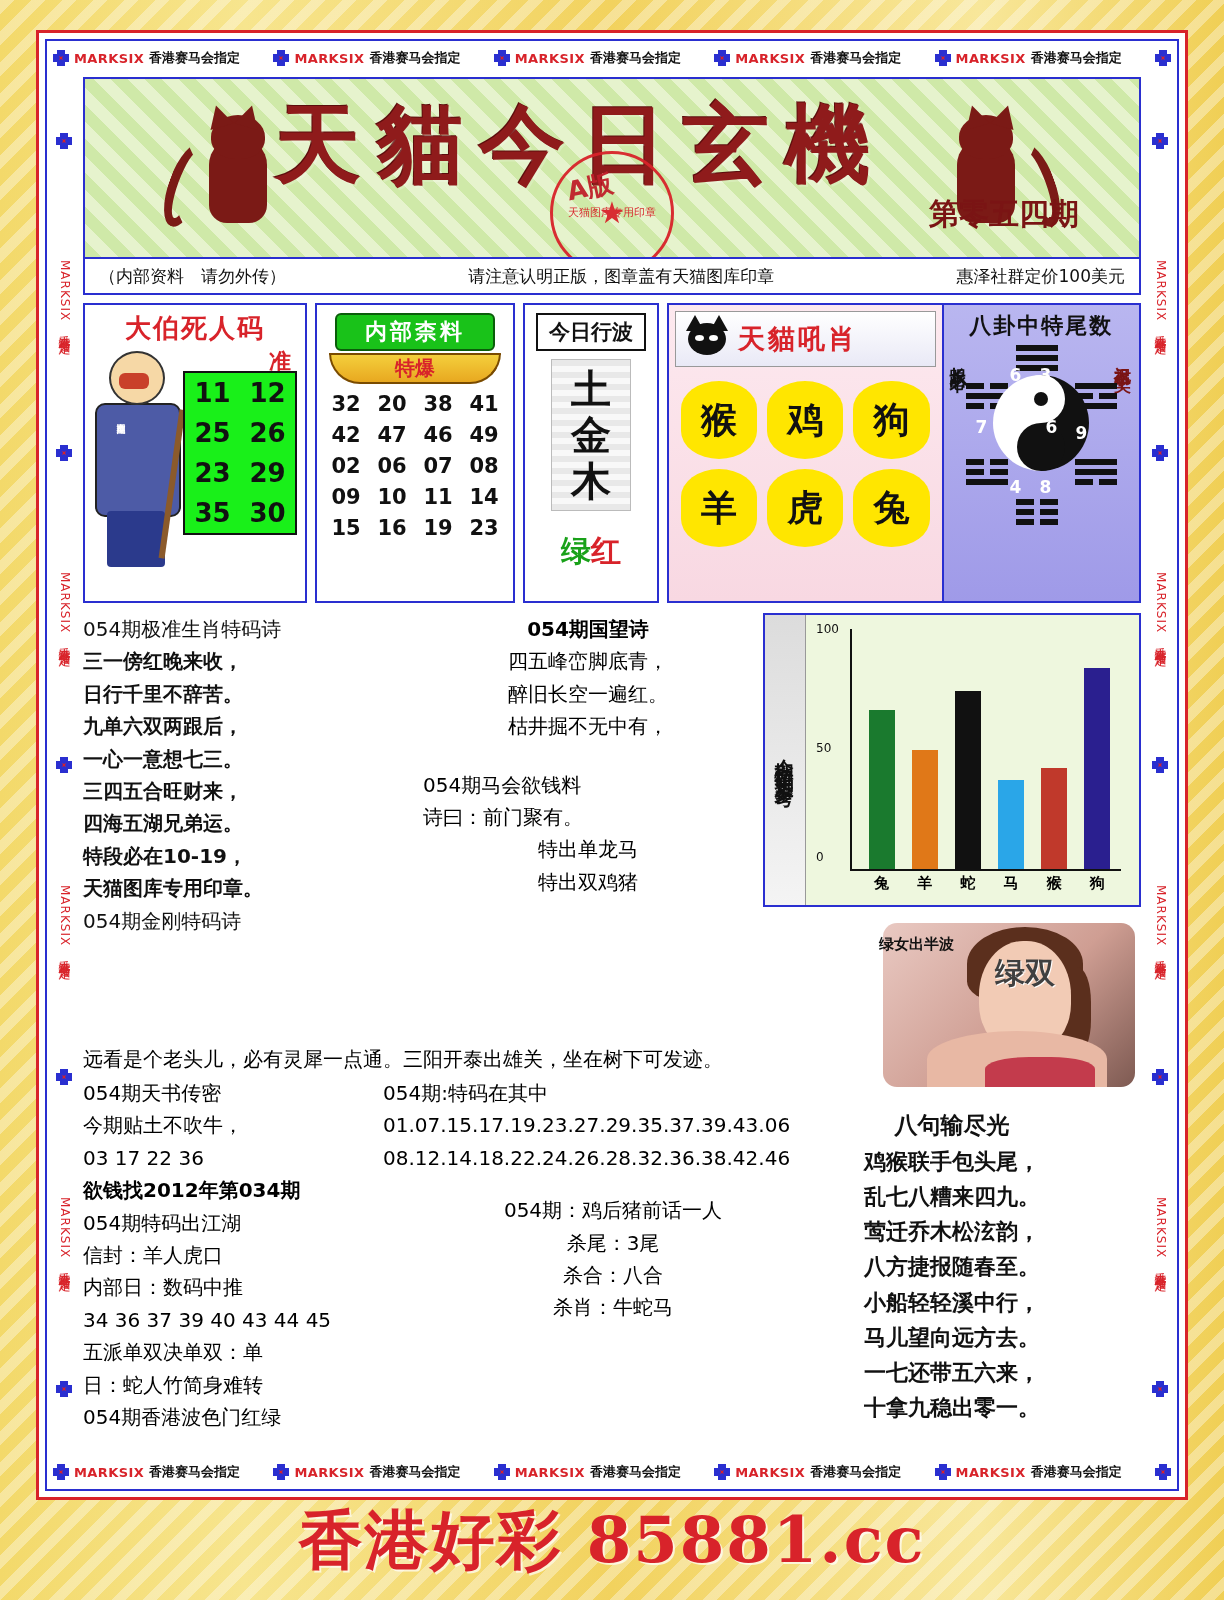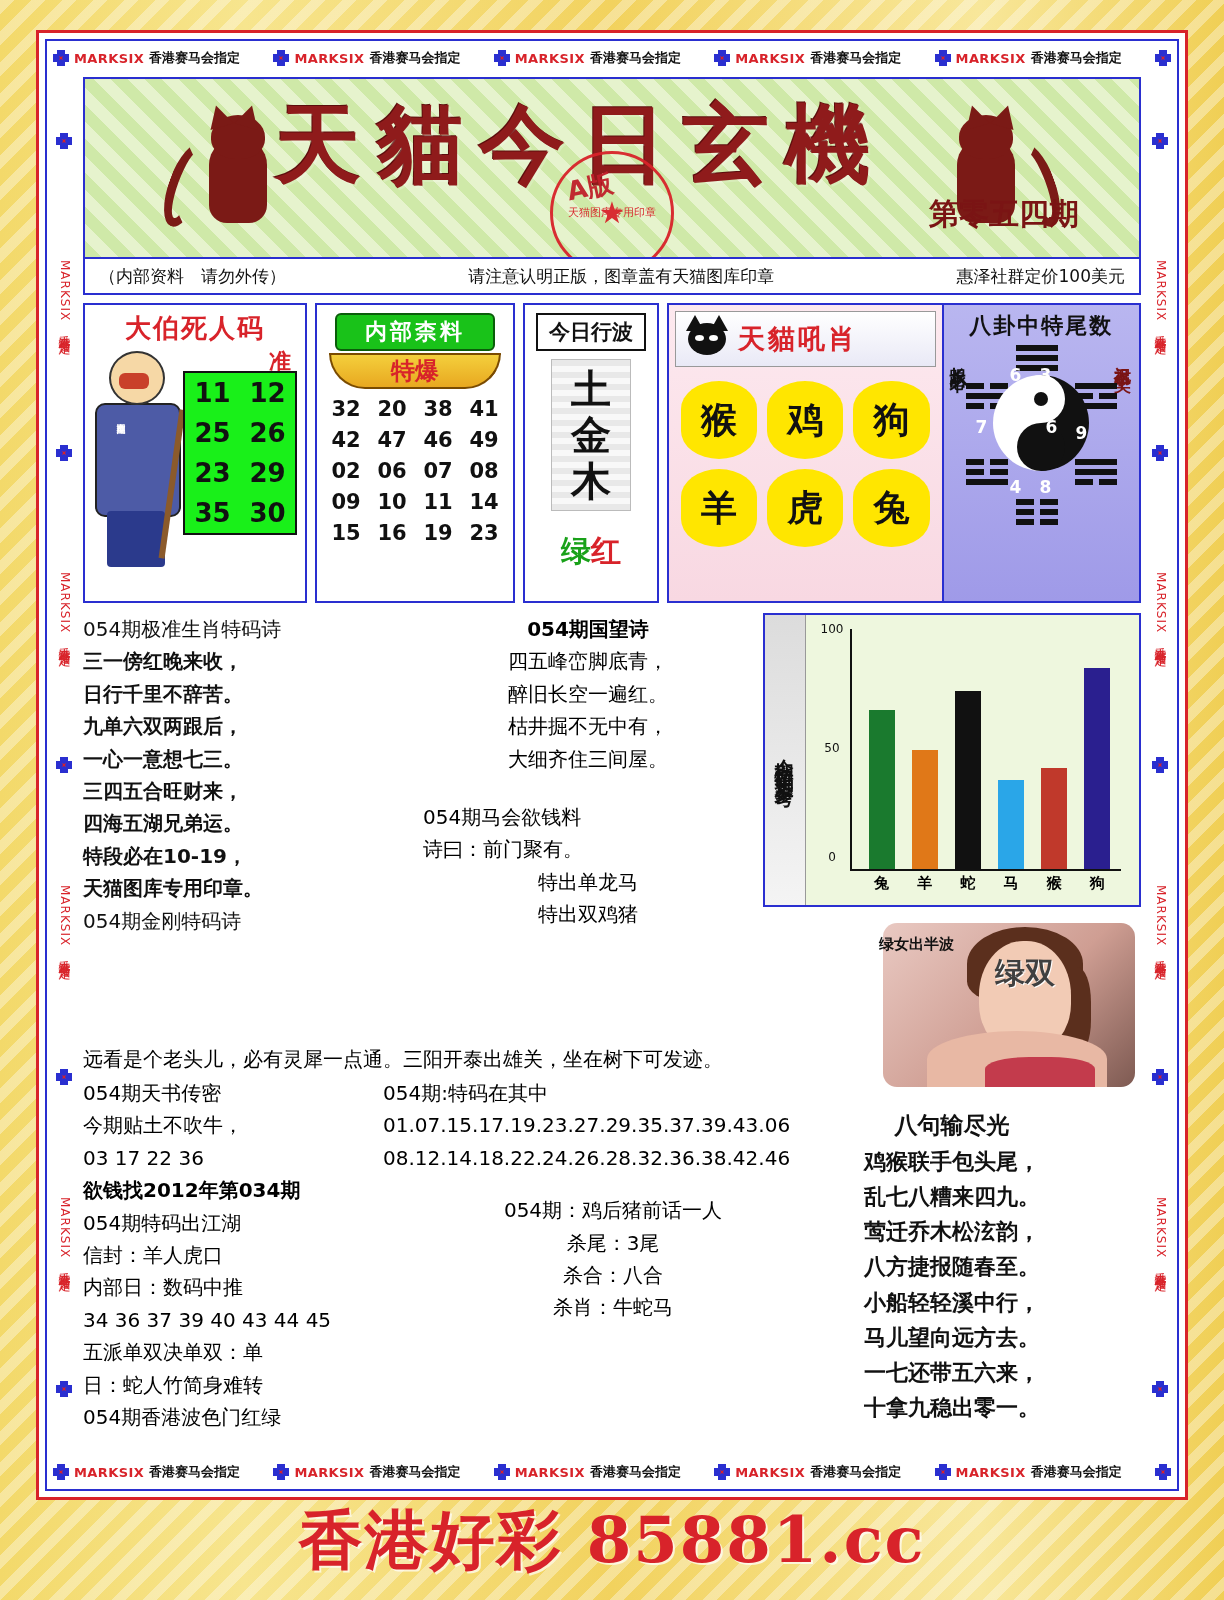--- a/index.html
+++ b/index.html
@@ -108,21 +108,21 @@
   .om-txt{position:absolute;left:20px;top:66px;width:16px;font-size:9px;writing-mode:vertical-rl;color:#fff}
   .numgrid{position:absolute;right:8px;top:66px;width:110px;background:#19f019;border:2px solid #111;
     display:grid;grid-template-columns:1fr 1fr;gap:0;}
   .numgrid div{font-size:26px;font-weight:bold;color:#111;text-align:center;padding:5px 0;
     font-family:"DejaVu Sans","Liberation Sans",sans-serif;}
 
   .bx2{width:200px;background:#fff;}
   .bx2 .tag{margin:8px auto 0;width:156px;height:34px;background:#19c219;border:2px solid #0a5d0a;border-radius:6px;
     color:#fff;font-size:22px;font-weight:bold;display:flex;align-items:center;justify-content:center;letter-spacing:3px;}
   .bx2 .tebao{
-    margin:2px auto 0;width:168px;text-align:center;font-size:24px;font-weight:bold;color:#d8232a;
+    margin:2px auto 0;width:168px;text-align:center;font-size:20px;font-weight:bold;color:#d8232a;
     background:linear-gradient(#f4cf3c,#e8a820);border:2px solid #7a4b00;border-radius:0 0 40px 40px;
     font-family:Liberation Mono, monospace;
   }
   .bx2 .nums{margin:8px 6px 0;display:grid;grid-template-columns:repeat(4,1fr);row-gap:7px;
     font-size:21px;font-weight:bold;text-align:center;color:#111;}
 
   .bx3{width:136px;background:#fff;display:flex;flex-direction:column;align-items:center}
   .bx3 .hd{margin-top:8px;width:106px;height:34px;border:2px solid #111;display:flex;align-items:center;justify-content:center;
     font-size:21px;font-weight:bold;color:#111;background:#fff}
   .bx3 .elems{margin-top:8px;width:78px;background:
@@ -175,21 +175,21 @@
   .mid-title{text-align:center;font-weight:bold}
 
   
   .chartbox{position:relative;height:290px;border:2px solid #2a2fd0;background:#eef7de;display:flex;}
   .chartbox .vlabel{width:40px;background:linear-gradient(#dcdcdc,#f4f4f4);border-right:1px solid #999;
     display:flex;align-items:center;justify-content:center}
   .chartbox .vlabel span{writing-mode:vertical-rl;font-size:19px;font-weight:bold;color:#111;letter-spacing:4px}
   .plot{flex:1;position:relative;margin:14px 12px 10px 10px;background:#eef7de}
   .axis-y{position:absolute;left:34px;top:0;bottom:24px;width:2px;background:#111}
   .axis-x{position:absolute;left:34px;right:6px;bottom:24px;height:2px;background:#111}
-  .ytick{position:absolute;left:0;width:32px;text-align:center;font-size:12px;color:#111;transform:translateY(-50%)}
+  .ytick{position:absolute;left:0;width:32px;text-align:left;font-size:12px;color:#111;transform:translateY(-50%)}
   .bars{position:absolute;left:44px;right:8px;bottom:26px;top:6px;display:flex;align-items:flex-end;justify-content:space-around}
   .bar{width:26px;}
   .xlabels{position:absolute;left:44px;right:8px;bottom:2px;display:flex;justify-content:space-around;font-size:15px;font-weight:bold}
   .xlabels span{width:26px;text-align:center}
 
   .girlbox{position:relative;margin-top:16px;height:170px;}
   .girlpic{position:absolute;right:6px;top:0;width:252px;height:164px;border-radius:14px;overflow:hidden;
     background:linear-gradient(135deg,#e9c9c2,#cf9e93 55%,#7e5a52);}
   .girlpic .face{position:absolute;right:64px;top:18px;width:92px;height:112px;background:#f2cbb5;border-radius:48% 48% 44% 44%}
   .girlpic .hair{position:absolute;right:52px;top:4px;width:116px;height:74px;background:#5b2f1d;border-radius:56% 56% 30% 30%}
@@ -481,21 +481,20 @@
           <div>特段必在10-19，</div>
           <div>天猫图库专用印章。</div>
           <div class="hdl">054期金刚特码诗</div>
         </div>
 
         <div class="colM mid-block">
           <div class="mid-title">054期国望诗</div>
           <div class="center">四五峰峦脚底青，</div>
           <div class="center">醉旧长空一遍红。</div>
           <div class="center">枯井掘不无中有，</div>
-          <div class="center">大细齐住三间屋。</div>
           <div style="height:26px"></div>
           <div>054期马会欲钱料</div>
           <div>诗曰：前门聚有。</div>
           <div class="center">特出单龙马</div>
           <div class="center">特出双鸡猪</div>
         </div>
 
         <div class="colR">
           <div class="chartbox">
             <div class="vlabel">

